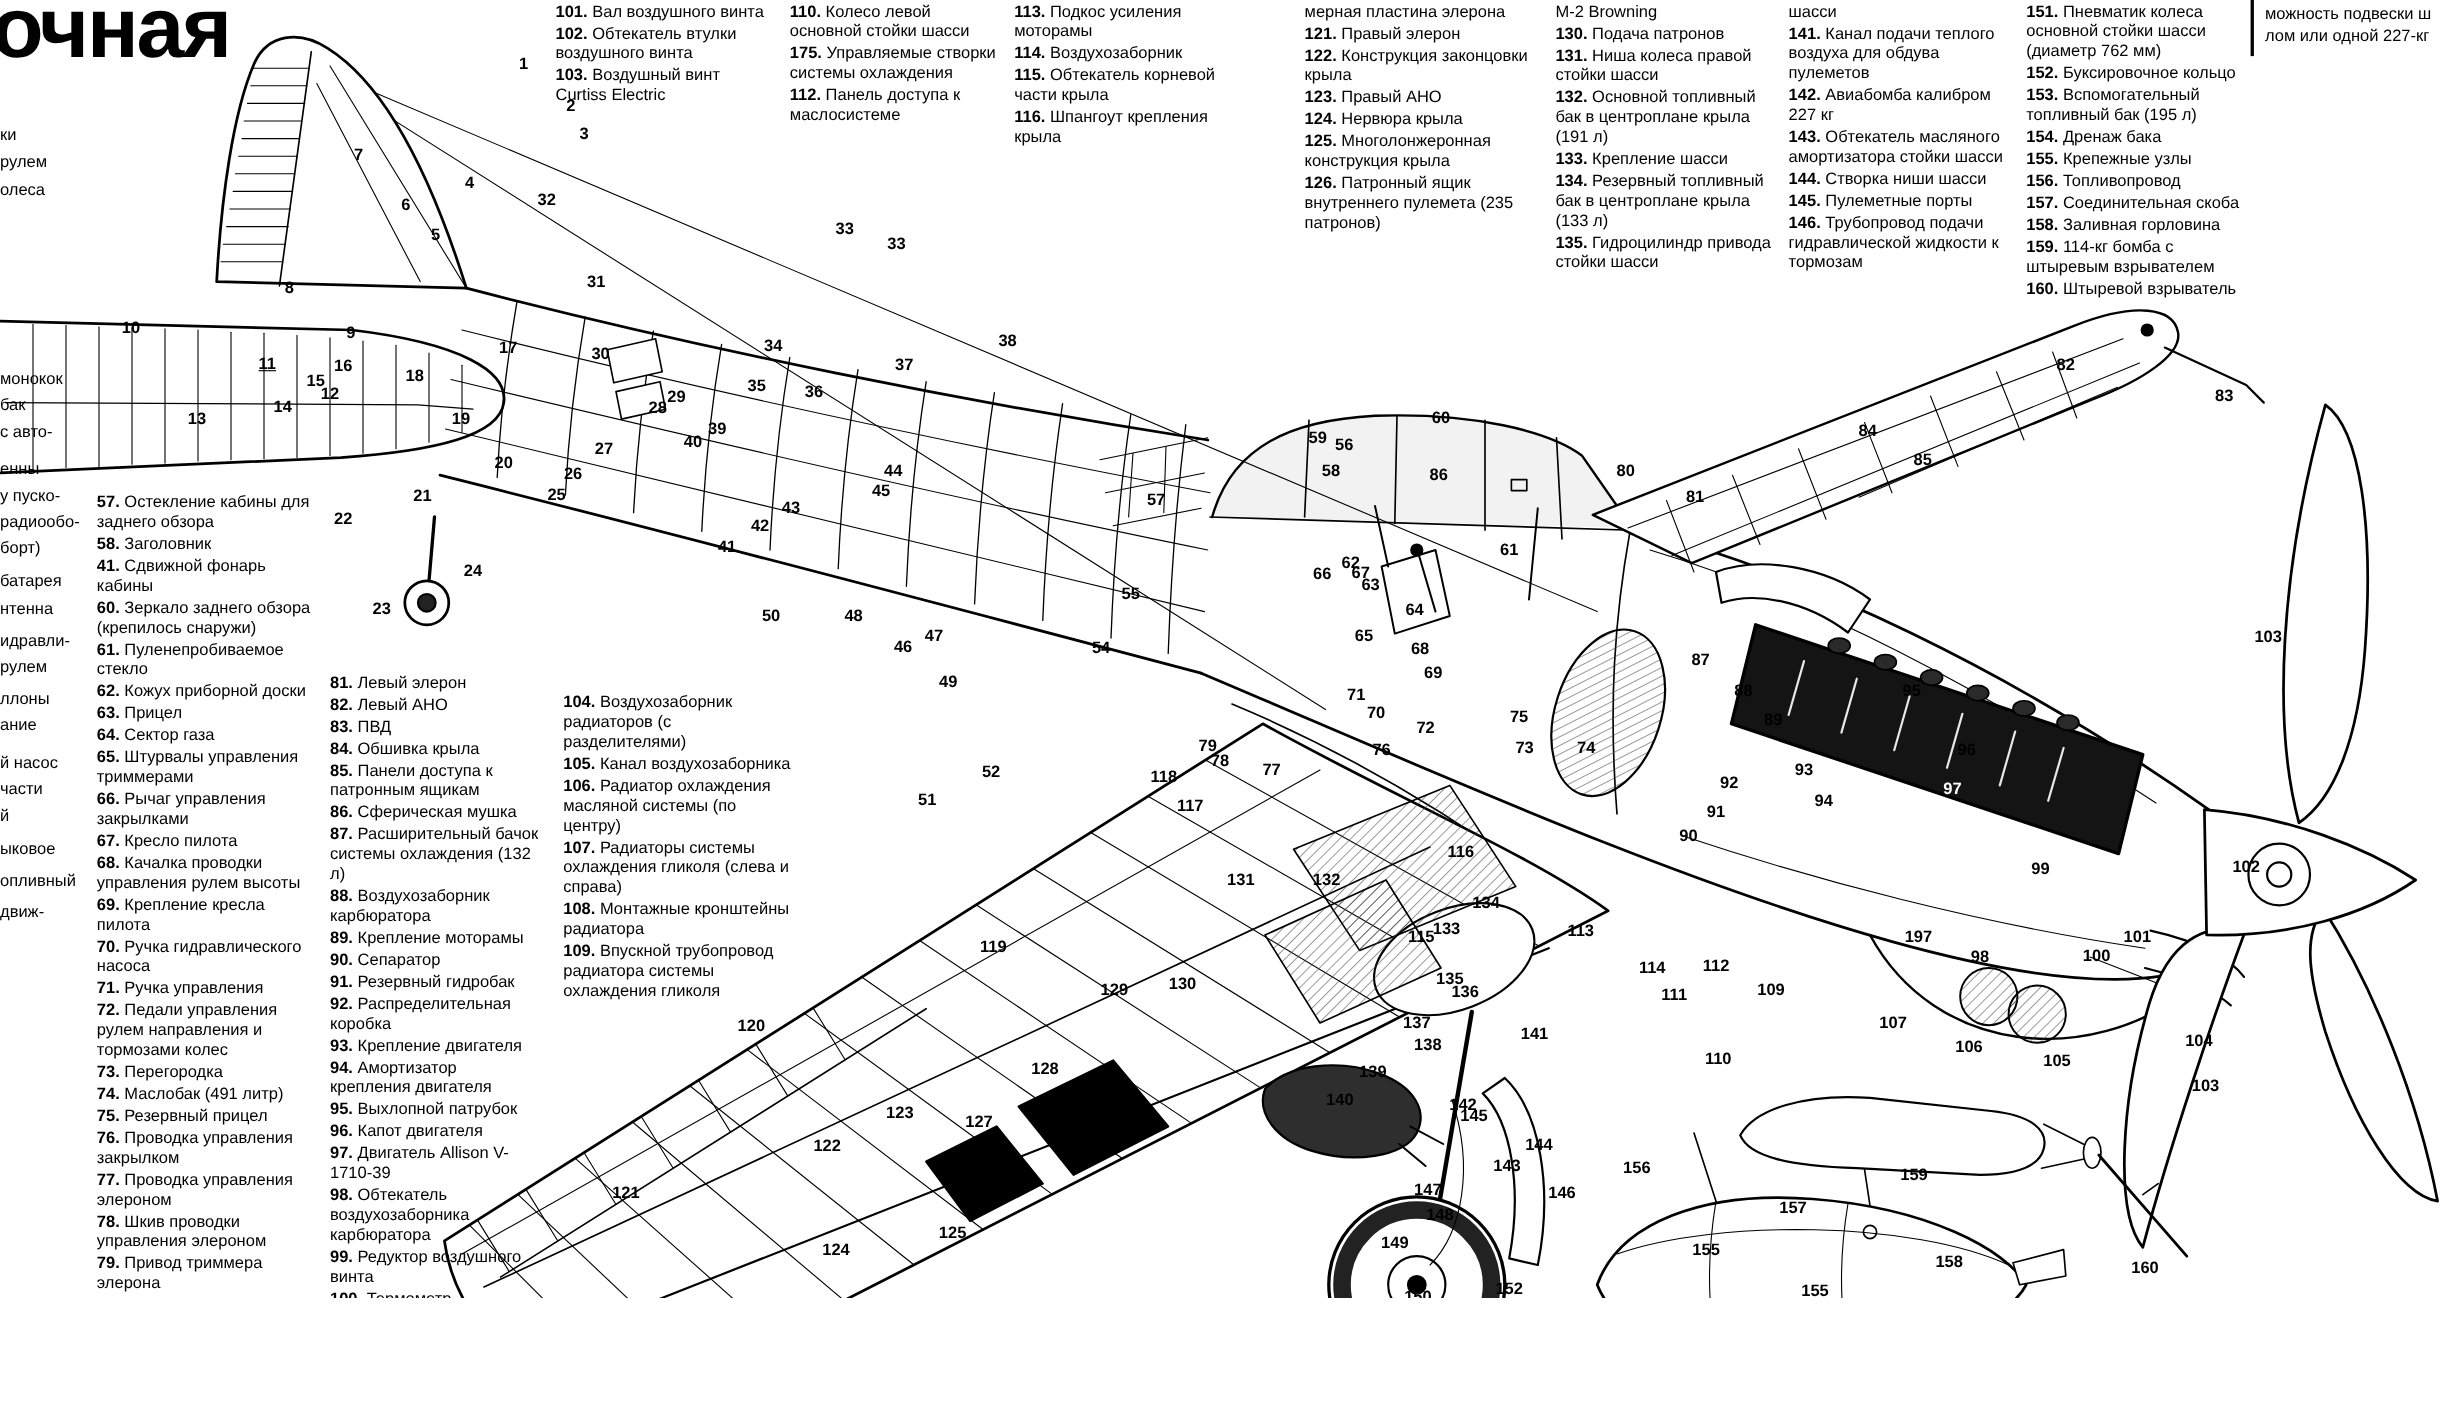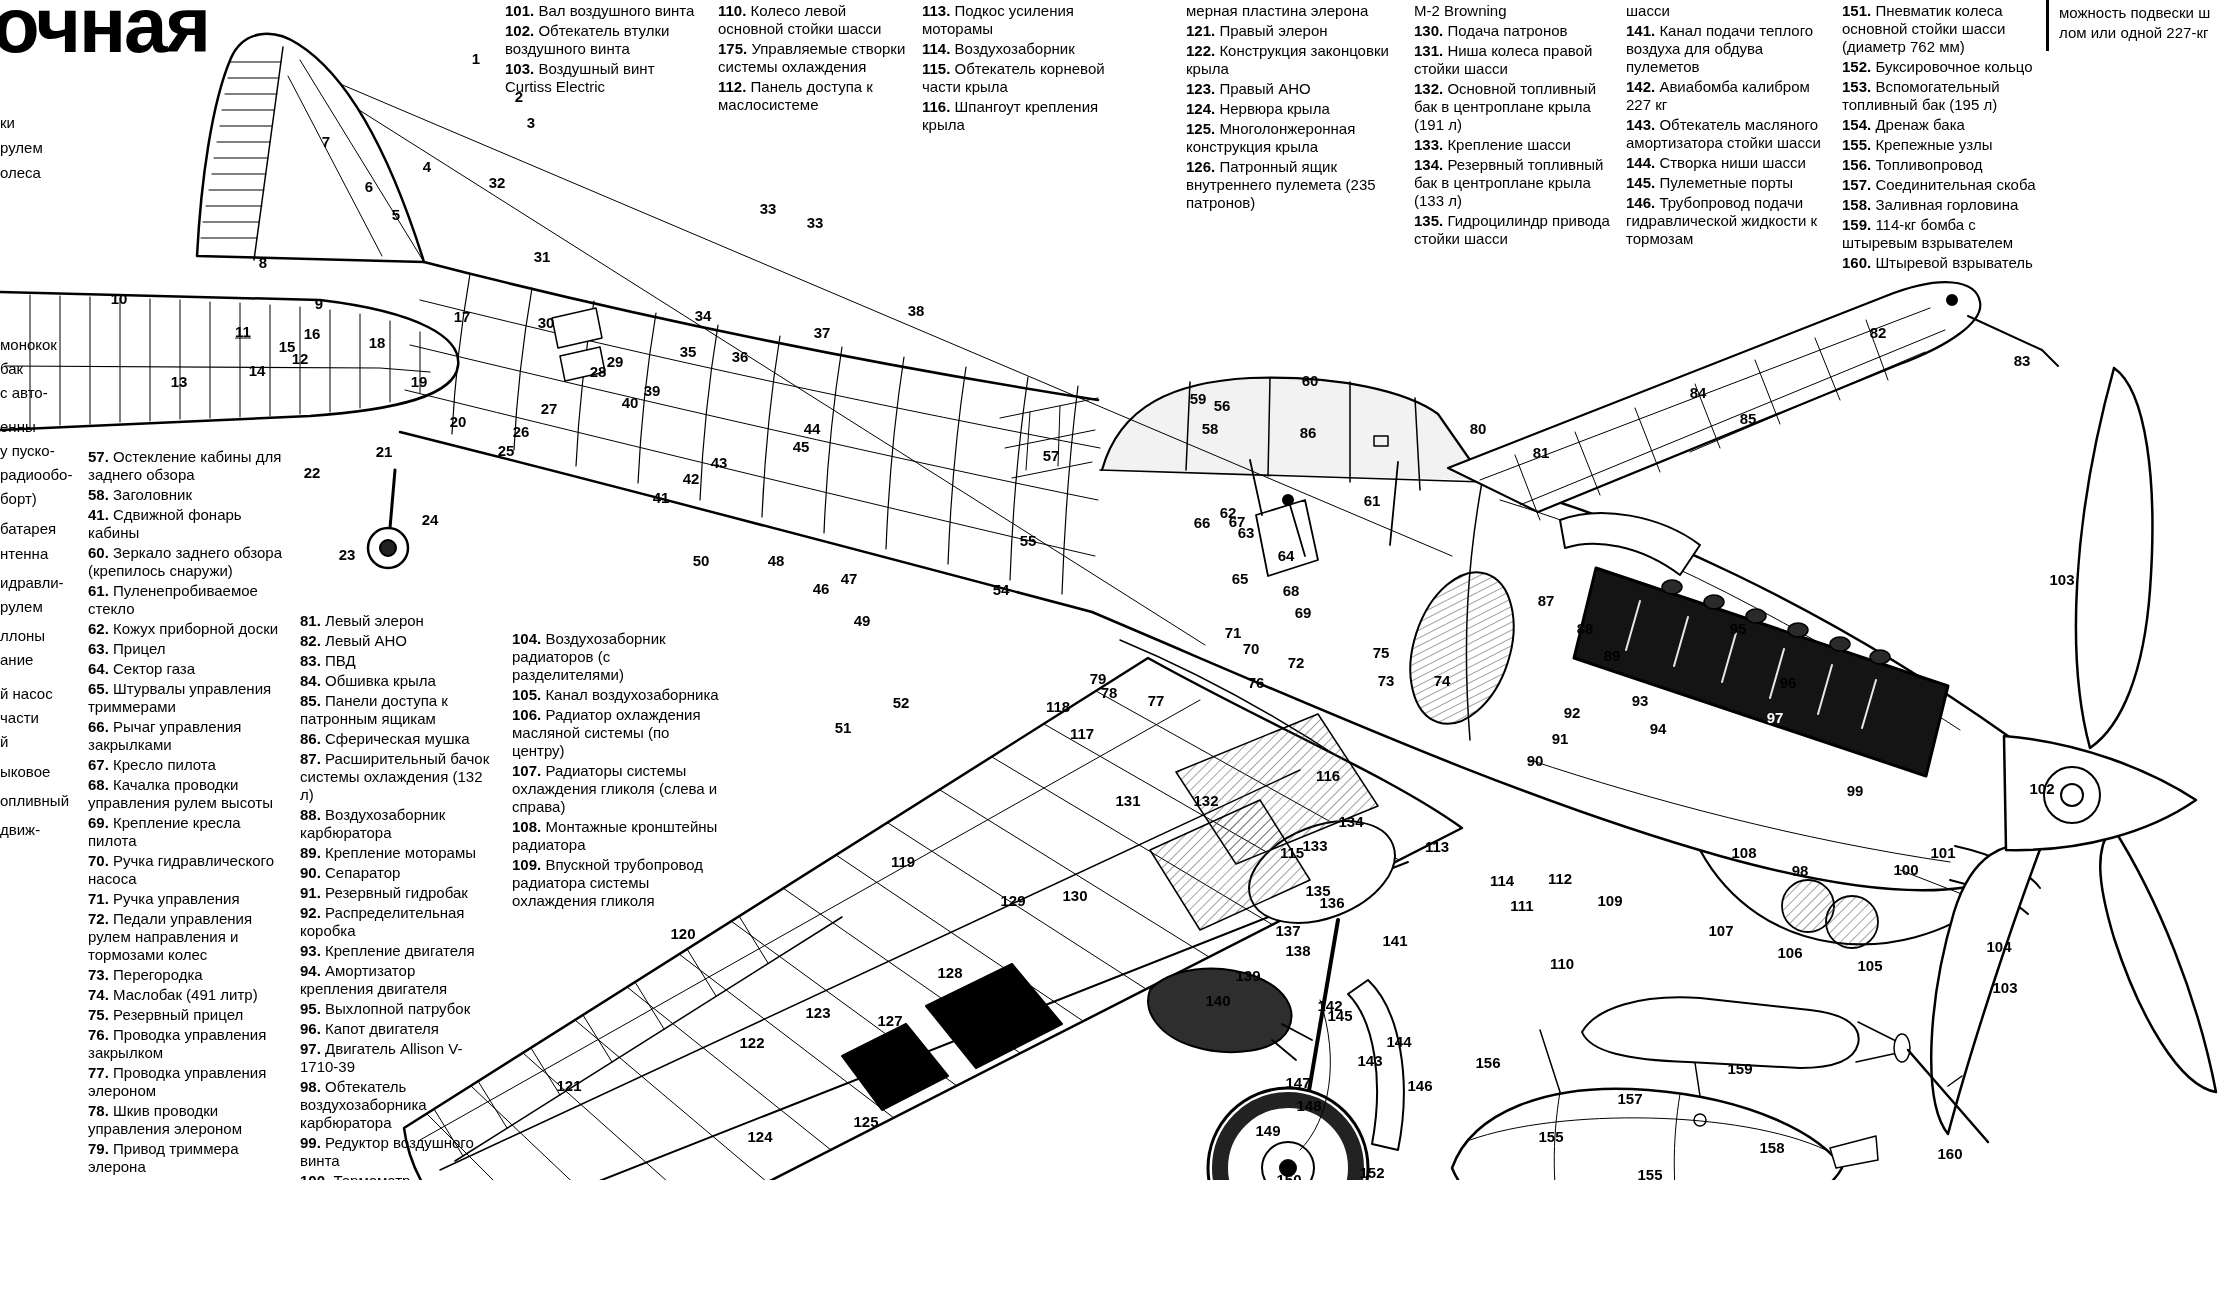--- a/index.html
+++ b/index.html
@@ -509,21 +509,21 @@
       <span class="callout" style="left: 1855px; top: 790px;">99</span>
       <span class="callout" style="left: 1906px; top: 869px;">100</span>
       <span class="callout" style="left: 1943px; top: 852px;">101</span>
       <span class="callout" style="left: 2042px; top: 788px;">102</span>
       <span class="callout" style="left: 2062px; top: 579px;">103</span>
       <span class="callout" style="left: 2005px; top: 987px;">103</span>
       <span class="callout" style="left: 1999px; top: 946px;">104</span>
       <span class="callout" style="left: 1870px; top: 965px;">105</span>
       <span class="callout" style="left: 1790px; top: 952px;">106</span>
       <span class="callout" style="left: 1721px; top: 930px;">107</span>
-      <span class="callout" style="left: 1744px; top: 852px;">108</span>
+      <span class="callout" style="left: 1744px; top: 852px;">197</span>
       <span class="callout" style="left: 1610px; top: 900px;">109</span>
       <span class="callout" style="left: 1562px; top: 963px;">110</span>
       <span class="callout" style="left: 1522px; top: 905px;">111</span>
       <span class="callout" style="left: 1560px; top: 878px;">112</span>
       <span class="callout" style="left: 1437px; top: 846px;">113</span>
       <span class="callout" style="left: 1502px; top: 880px;">114</span>
       <span class="callout" style="left: 1292px; top: 852px;">115</span>
       <span class="callout" style="left: 1328px; top: 775px;">116</span>
       <span class="callout" style="left: 1082px; top: 733px;">117</span>
       <span class="callout" style="left: 1058px; top: 706px;">118</span>

